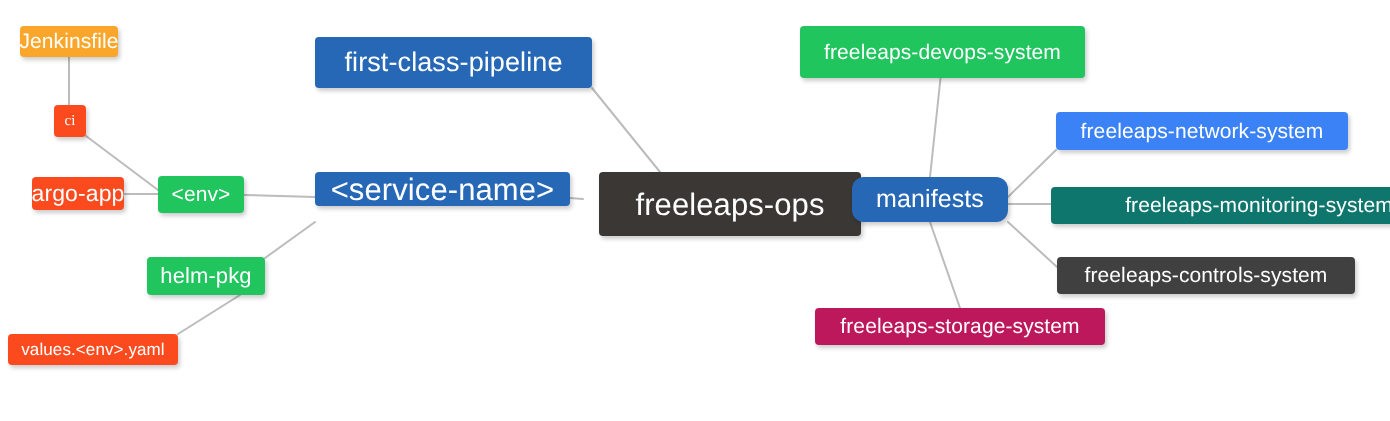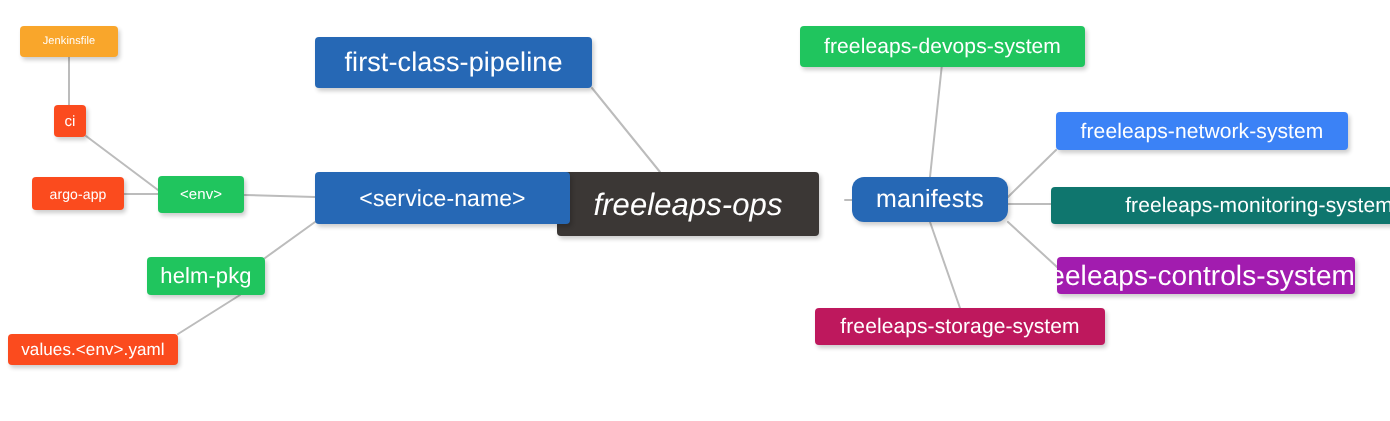--- a/index.html
+++ b/index.html
@@ -58,59 +58,59 @@
       <path d="M 158 194 L 124 194" stroke="#bcbcbc" stroke-width="2" fill="none" stroke-linecap="round"></path>
       <path d="M 69 105 L 69 57" stroke="#bcbcbc" stroke-width="2" fill="none" stroke-linecap="round"></path>
       <path d="M 178 334 L 240 295" stroke="#bcbcbc" stroke-width="2" fill="none" stroke-linecap="round"></path>
       <path d="M 930 177 L 942 64" stroke="#bcbcbc" stroke-width="2" fill="none" stroke-linecap="round"></path>
       <path d="M 1008 197 L 1056 150" stroke="#bcbcbc" stroke-width="2" fill="none" stroke-linecap="round"></path>
       <path d="M 1008 204 L 1051 204" stroke="#bcbcbc" stroke-width="2" fill="none" stroke-linecap="round"></path>
       <path d="M 1008 222 L 1057 267" stroke="#bcbcbc" stroke-width="2" fill="none" stroke-linecap="round"></path>
       <path d="M 930 222 L 960 308" stroke="#bcbcbc" stroke-width="2" fill="none" stroke-linecap="round"></path>
     </svg>
   <div id="node-layer">
-      <div class="mm-node" style="left: 557px; top: 172px; width: 262px; height: 64px; background: rgb(59, 55, 53); font-size: 31px; font-style: italic;">
+      <div class="mm-node" style="left: 599px; top: 172px; width: 262px; height: 64px; background: rgb(59, 55, 53); font-size: 31px;">
         <span class="mm-label">freeleaps-ops</span>
       </div>
-      <div class="mm-node" style="left: 315px; top: 172px; width: 255px; height: 52px; background: rgb(38, 104, 181); font-size: 23px;">
+      <div class="mm-node" style="left: 315px; top: 172px; width: 255px; height: 34px; background: rgb(38, 104, 181); font-size: 31px;">
         <span class="mm-label">&lt;service-name&gt;</span>
       </div>
       <div class="mm-node" style="left: 315px; top: 37px; width: 277px; height: 51px; background: rgb(38, 104, 181); font-size: 27px;">
         <span class="mm-label">first-class-pipeline</span>
       </div>
       <div class="mm-node" style="left: 852px; top: 177px; width: 156px; height: 45px; background: rgb(38, 104, 181); font-size: 25px; border-radius: 12px;">
         <span class="mm-label">manifests</span>
       </div>
-      <div class="mm-node" style="left: 158px; top: 176px; width: 86px; height: 37px; background: rgb(32, 197, 94); font-size: 15px;">
+      <div class="mm-node" style="left: 158px; top: 176px; width: 86px; height: 37px; background: rgb(32, 197, 94); font-size: 21px;">
         <span class="mm-label">&lt;env&gt;</span>
       </div>
       <div class="mm-node" style="left: 147px; top: 257px; width: 118px; height: 38px; background: rgb(32, 197, 94); font-size: 22px;">
         <span class="mm-label">helm-pkg</span>
       </div>
-      <div class="mm-node" style="left: 54px; top: 105px; width: 32px; height: 32px; background: rgb(251, 75, 30); font-size: 15px;">
+      <div class="mm-node" style="left: 54px; top: 105px; width: 32px; height: 32px; background: rgb(251, 75, 30); font-size: 15px; font-family: Liberation Serif, serif;">
         <span class="mm-label">ci</span>
       </div>
-      <div class="mm-node" style="left: 20px; top: 26px; width: 98px; height: 31px; background: rgb(249, 166, 43); font-size: 11px;">
+      <div class="mm-node" style="left: 20px; top: 26px; width: 98px; height: 31px; background: rgb(249, 166, 43); font-size: 21px;">
         <span class="mm-label">Jenkinsfile</span>
       </div>
-      <div class="mm-node" style="left: 32px; top: 177px; width: 92px; height: 33px; background: rgb(251, 75, 30); font-size: 14px;">
+      <div class="mm-node" style="left: 32px; top: 177px; width: 92px; height: 33px; background: rgb(251, 75, 30); font-size: 23px;">
         <span class="mm-label">argo-app</span>
       </div>
       <div class="mm-node" style="left: 8px; top: 334px; width: 170px; height: 31px; background: rgb(251, 75, 30); font-size: 17px;">
         <span class="mm-label">values.&lt;env&gt;.yaml</span>
       </div>
-      <div class="mm-node" style="left: 800px; top: 26px; width: 285px; height: 41px; background: rgb(32, 197, 94); font-size: 21px;">
+      <div class="mm-node" style="left: 800px; top: 26px; width: 285px; height: 52px; background: rgb(32, 197, 94); font-size: 21px;">
         <span class="mm-label">freeleaps-devops-system</span>
       </div>
       <div class="mm-node" style="left: 1056px; top: 112px; width: 292px; height: 38px; background: #3b82f6; font-size: 21px;">
         <span class="mm-label">freeleaps-network-system</span>
       </div>
       <div class="mm-node" style="left: 1051px; top: 187px; width: 368px; height: 37px; background: #0f766e; font-size: 21px; padding-left: 48px;">
         <span class="mm-label">freeleaps-monitoring-system</span>
       </div>
-      <div class="mm-node" style="left: 1057px; top: 257px; width: 298px; height: 37px; background: #a21caf; font-size: 28px; justify-content: flex-end;">
+      <div class="mm-node" style="left: 1057px; top: 257px; width: 298px; height: 37px; background: #404040; font-size: 21px;">
         <span class="mm-label">freeleaps-controls-system</span>
       </div>
       <div class="mm-node" style="left: 815px; top: 308px; width: 290px; height: 37px; background: #be185d; font-size: 21px; align-items: center;">
         <span class="mm-label">freeleaps-storage-system</span>
       </div>
     </div>
 </div>
 
 </body></html>

